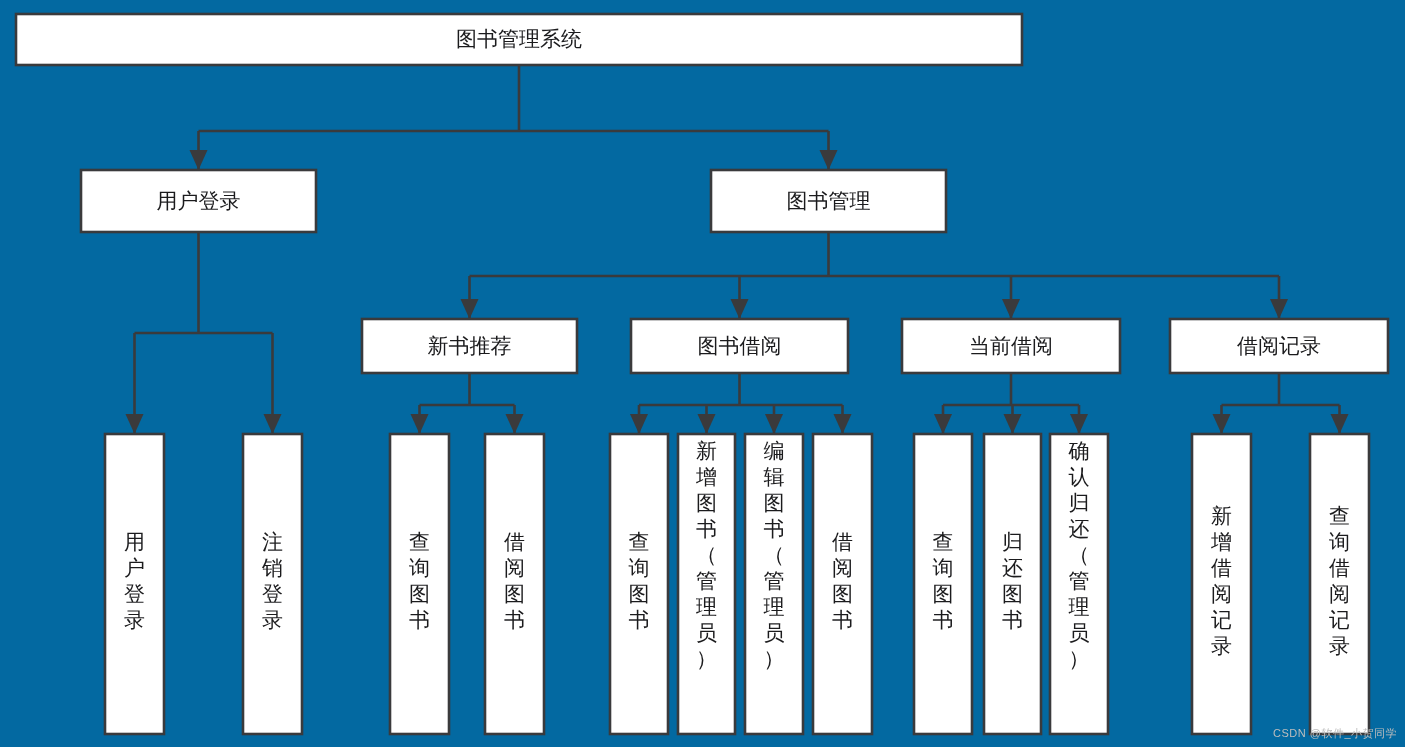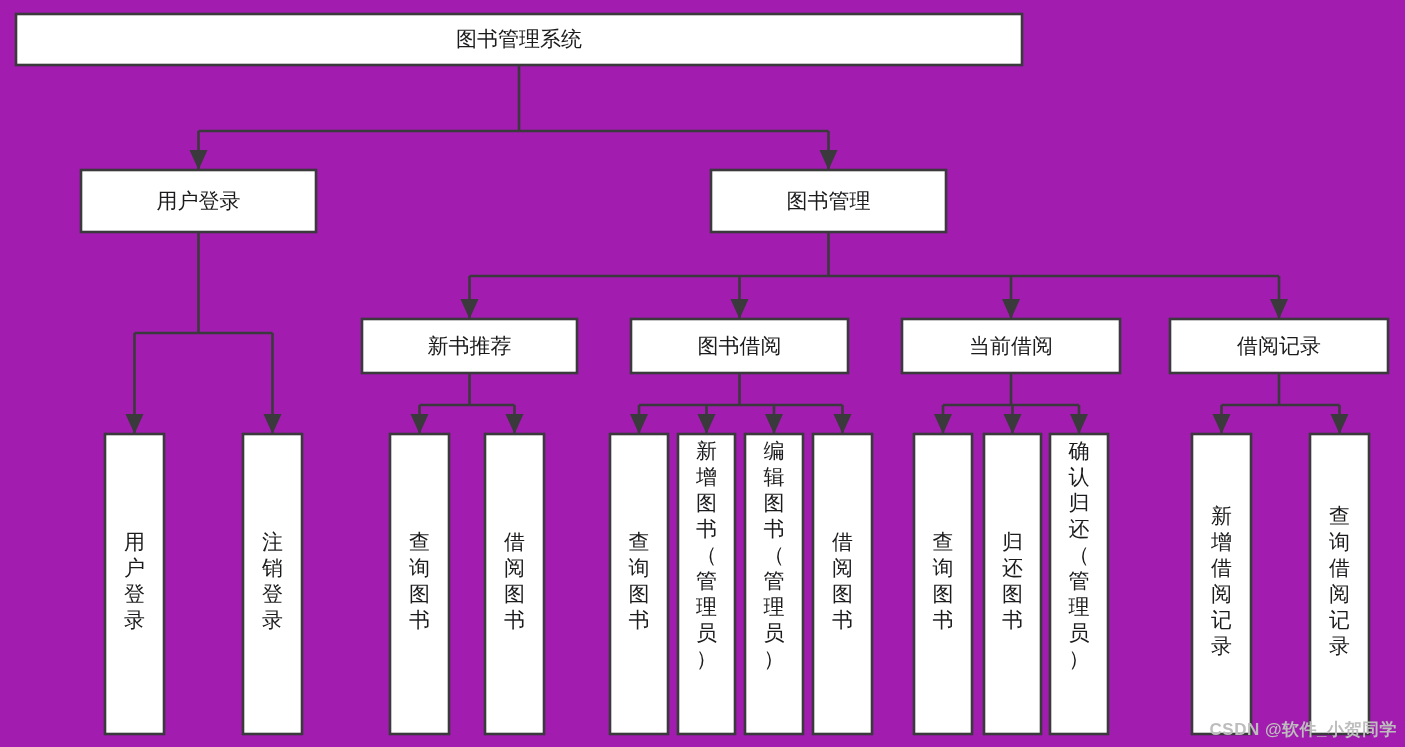--- a/index.html
+++ b/index.html
@@ -12,21 +12,21 @@
     width: 1405px;
     height: 747px;
     font-family: "Liberation Sans", "DejaVu Sans", sans-serif;
     overflow: hidden;
     position: relative;
   }
   #diagram-root {
     position: relative;
     width: 1405px;
     height: 747px;
-    background: #a21caf;
+    background: #0369a1;
   }
   svg.diagram-canvas {
     position: absolute;
     left: 0;
     top: 0;
     width: 1405px;
     height: 747px;
     display: block;
   }
   .node-box {
@@ -57,26 +57,25 @@
     fill: #1b1b1d;
     font-size: 21px;
     text-anchor: middle;
     white-space: pre;
   }
   .watermark {
     position: absolute;
     right: 8px;
     bottom: 6px;
     font-family: "Liberation Sans", "DejaVu Sans", sans-serif;
-    font-size: 17px;
+    font-size: 11px;
     color: #bdbdbd;
     letter-spacing: 0.5px;
     user-select: none;
     pointer-events: none;
-    font-weight: bold;
   }
 </style>
 </head>
 <body>
 
 <div id="diagram-root">
   <svg class="diagram-canvas" id="diagram-canvas" viewBox="0 0 1405 747" xmlns="http://www.w3.org/2000/svg">
       <g>
         <line x1="519" y1="65" x2="519" y2="131" class="connector-line"></line>
         <line x1="198.5" y1="131" x2="828.5" y2="131" class="connector-line"></line>

